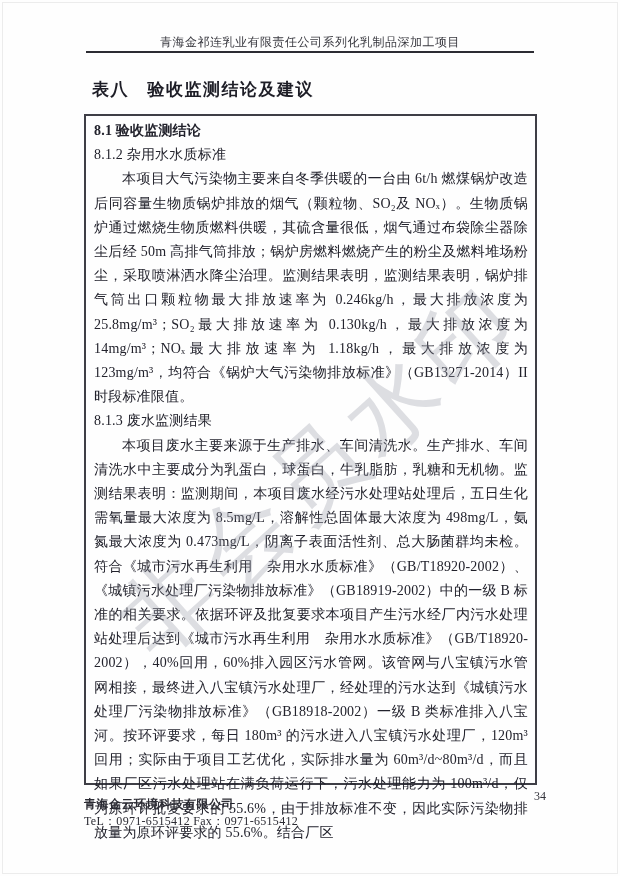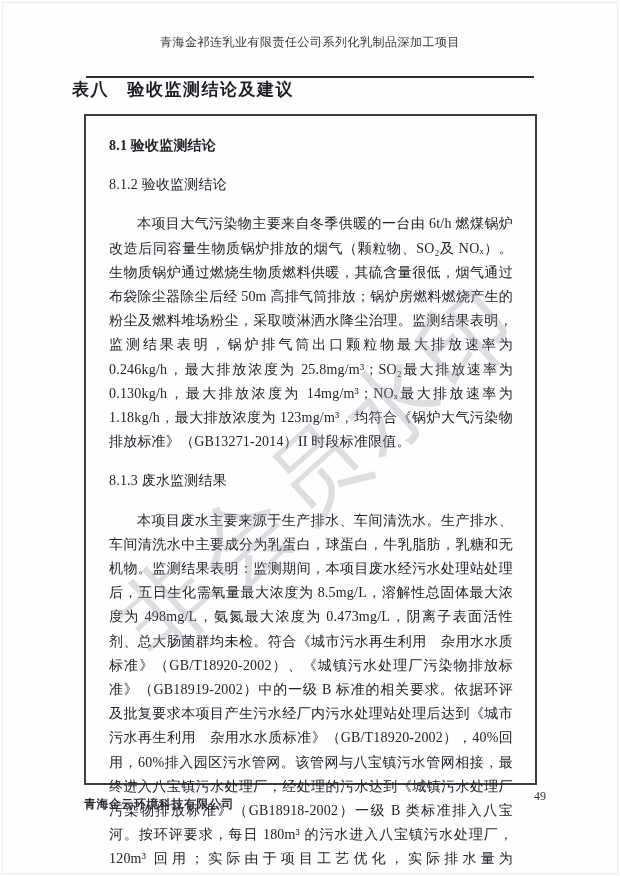--- a/index.html
+++ b/index.html
@@ -17,46 +17,46 @@
     pointer-events: none;
   }
   
   .doc-header {
     position: absolute;
     left: 86px; top: 34px; width: 448px;
     text-align: center;
     font-size: 12px;
     letter-spacing: 0.5px;
     color: #38383f;
-    padding-bottom: 25px;
+    padding-bottom: 0;
     border-bottom: 2px solid #2c2c33;
   }
   
   .table-title {
     position: absolute;
-    left: 72px; top: 78px;
+    left: 92px; top: 78px;
     font-size: 17px;
     font-weight: bold;
     letter-spacing: 1.5px;
     color: #1d1d26;
   }
   
   .content-box {
     position: absolute;
     left: 84px; top: 114px;
     width: 453px; height: 671px;
     box-sizing: border-box;
     border: 2px solid #3e3e46;
     padding: 3px 7px 0 8px;
     font-size: 14px;
     line-height: 24.2px;
     text-align: justify;
     letter-spacing: 0.2px;
   }
-  .content-box p { margin: 15px; }
+  .content-box p { margin: 0; }
   .sec-h1 { font-weight: bold; }
   .para { text-indent: 2em; }
   
   .watermark {
     position: absolute;
     left: 40px; top: 240px;
     width: 560px; height: 460px;
     display: flex; align-items: center; justify-content: center;
     transform: rotate(-42deg);
     font-size: 92px;
@@ -90,26 +90,27 @@
 <div class="page-edge"></div>
 
 <div class="doc-header">青海金祁连乳业有限责任公司系列化乳制品深加工项目</div>
 
 <div class="table-title">表八　验收监测结论及建议</div>
 
 <div class="content-box">
   <p class="sec-h1">8.1 验收监测结论</p>
 
 
-  <p>8.1.2 验收监测结论</p>
+  <p>8.1.2 杂用水水质标准</p>
   <p class="para">本项目大气污染物主要来自冬季供暖的一台由 6t/h 燃煤锅炉改造后同容量生物质锅炉排放的烟气（颗粒物、SO₂及 NOₓ）。生物质锅炉通过燃烧生物质燃料供暖，其硫含量很低，烟气通过布袋除尘器除尘后经 50m 高排气筒排放；锅炉房燃料燃烧产生的粉尘及燃料堆场粉尘，采取喷淋洒水降尘治理。监测结果表明，监测结果表明，锅炉排气筒出口颗粒物最大排放速率为 0.246kg/h，最大排放浓度为 25.8mg/m³；SO₂最大排放速率为 0.130kg/h，最大排放浓度为 14mg/m³；NOₓ最大排放速率为 1.18kg/h，最大排放浓度为 123mg/m³，均符合《锅炉大气污染物排放标准》（GB13271-2014）II 时段标准限值。</p>
 
   <p>8.1.3 废水监测结果</p>
   <p class="para">本项目废水主要来源于生产排水、车间清洗水。生产排水、车间清洗水中主要成分为乳蛋白，球蛋白，牛乳脂肪，乳糖和无机物。监测结果表明：监测期间，本项目废水经污水处理站处理后，五日生化需氧量最大浓度为 8.5mg/L，溶解性总固体最大浓度为 498mg/L，氨氮最大浓度为 0.473mg/L，阴离子表面活性剂、总大肠菌群均未检。符合《城市污水再生利用　杂用水水质标准》（GB/T18920-2002）、《城镇污水处理厂污染物排放标准》（GB18919-2002）中的一级 B 标准的相关要求。依据环评及批复要求本项目产生污水经厂内污水处理站处理后达到《城市污水再生利用　杂用水水质标准》（GB/T18920-2002），40%回用，60%排入园区污水管网。该管网与八宝镇污水管网相接，最终进入八宝镇污水处理厂，经处理的污水达到《城镇污水处理厂污染物排放标准》（GB18918-2002）一级 B 类标准排入八宝河。按环评要求，每日 180m³ 的污水进入八宝镇污水处理厂，120m³ 回用；实际由于项目工艺优化，实际排水量为 60m³/d~80m³/d，而且如果厂区污水处理站在满负荷运行下，污水处理能力为 100m³/d，仅为原环评批复要求的 55.6%，由于排放标准不变，因此实际污染物排放量为原环评要求的 55.6%。结合厂区</p>
 </div>
 
 <div class="watermark">非会员水印</div>
 
 <div class="footer">
   <div class="company">青海金云环境科技有限公司</div>
+  <div class="contact">TeL：0971-6515412 Fax：0971-6515412</div>
 </div>
 
-<div class="page-number">49</div>
+<div class="page-number">34</div>
 
 </body></html>

